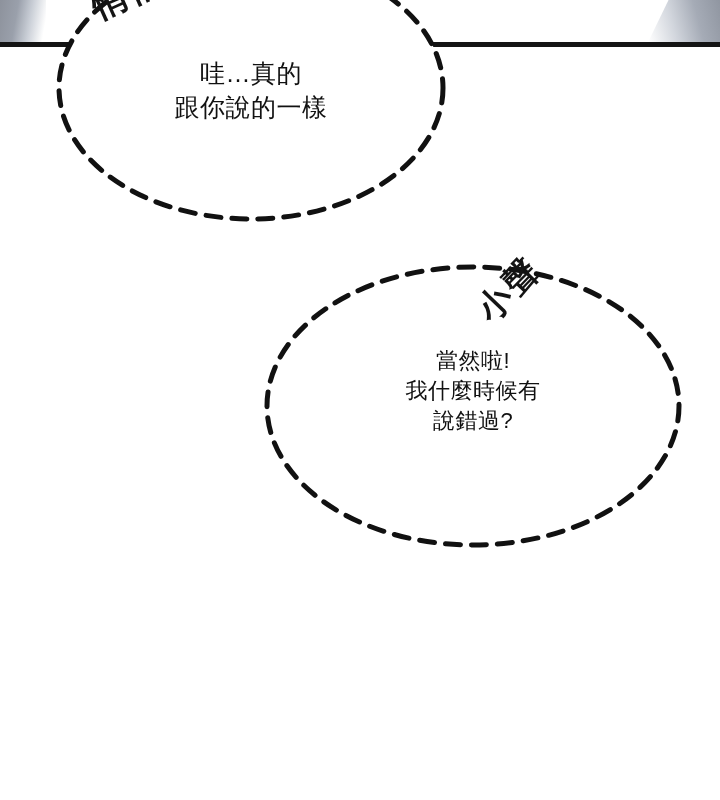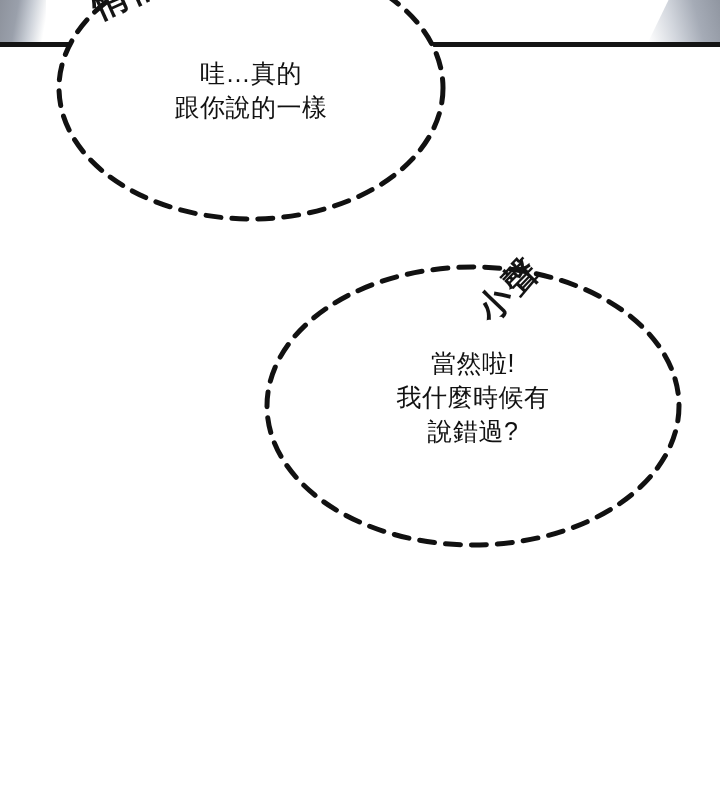--- a/index.html
+++ b/index.html
@@ -88,21 +88,21 @@
   }
 
   #bubble-two {
     left: 263px;
     top: 264px;
     width: 420px;
     height: 284px;
   }
   #bubble-two .bubble-text {
     top: 82px;
-    font-size: 25px;
+    font-size: 22px;
   }
 
   
   .sfx {
     position: absolute;
     color: #141414;
     font-family: "DejaVu Sans", sans-serif;
     font-weight: 700;
     white-space: nowrap;
     letter-spacing: 3px;

